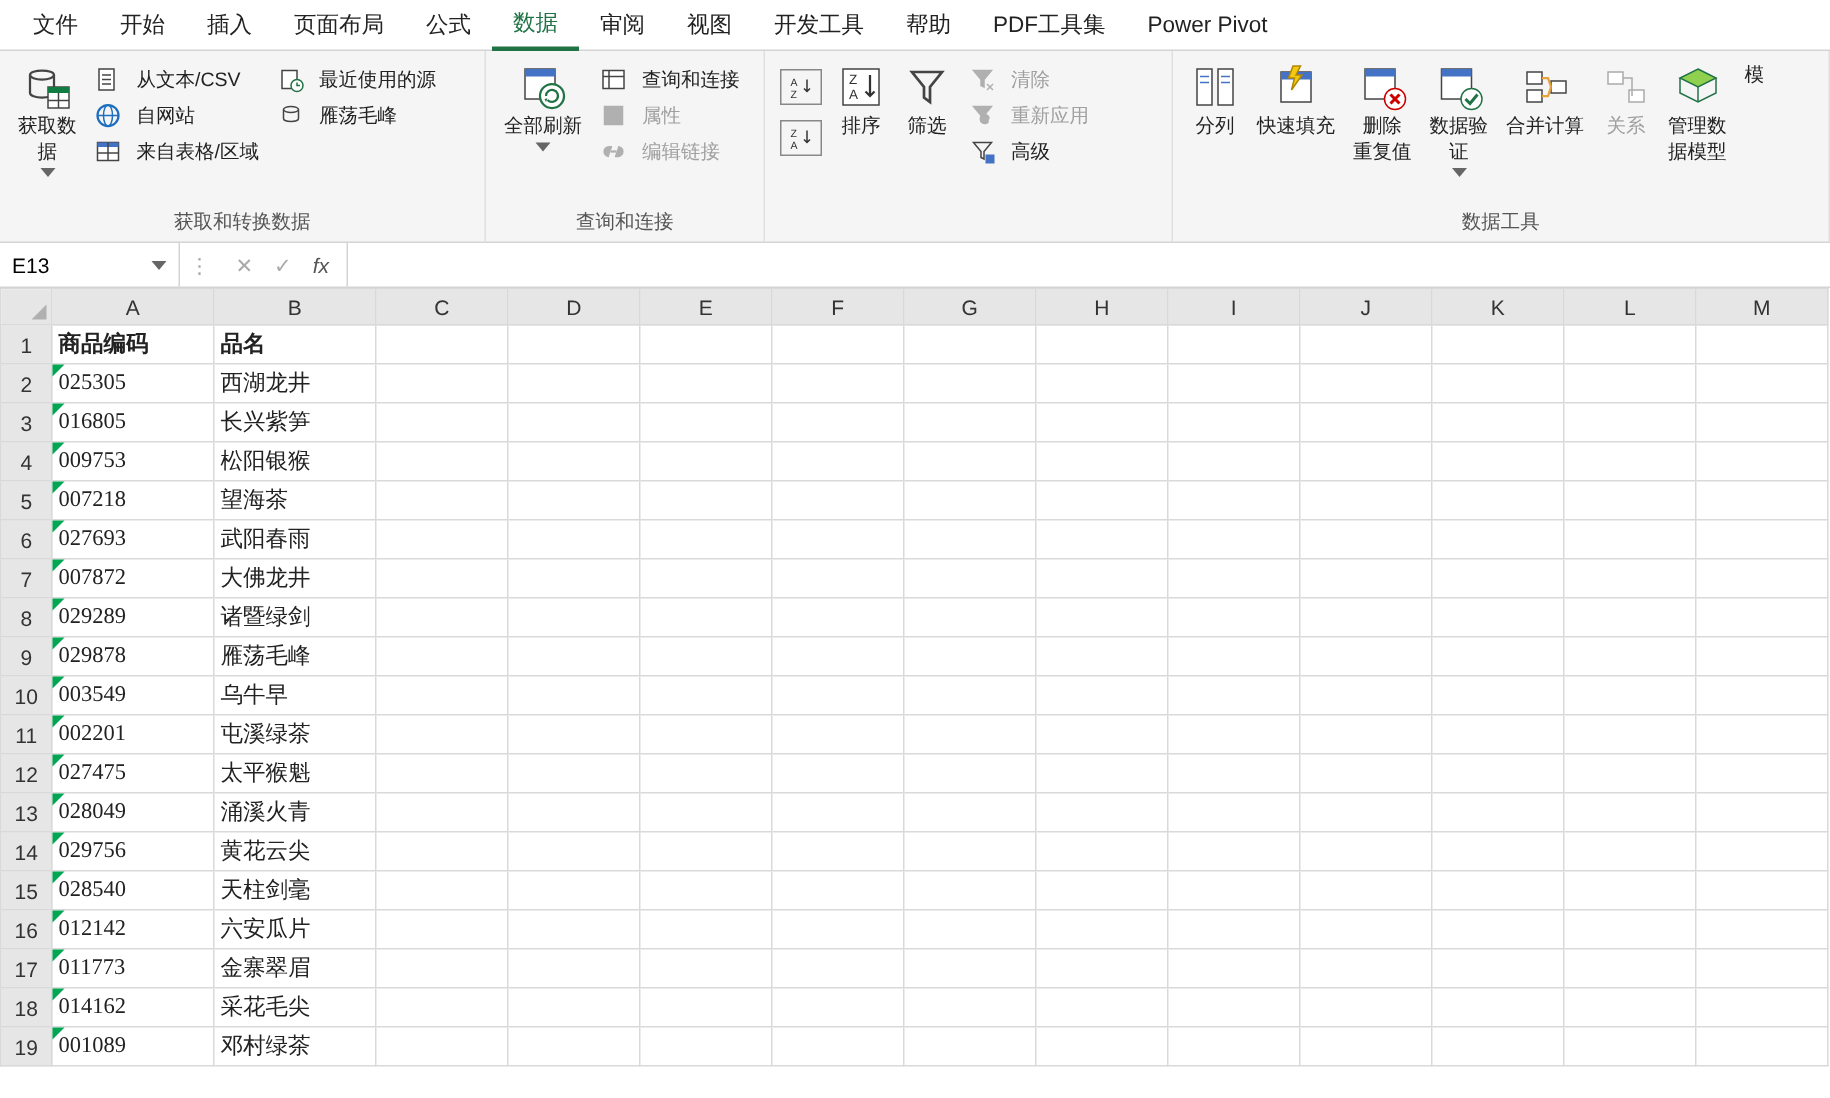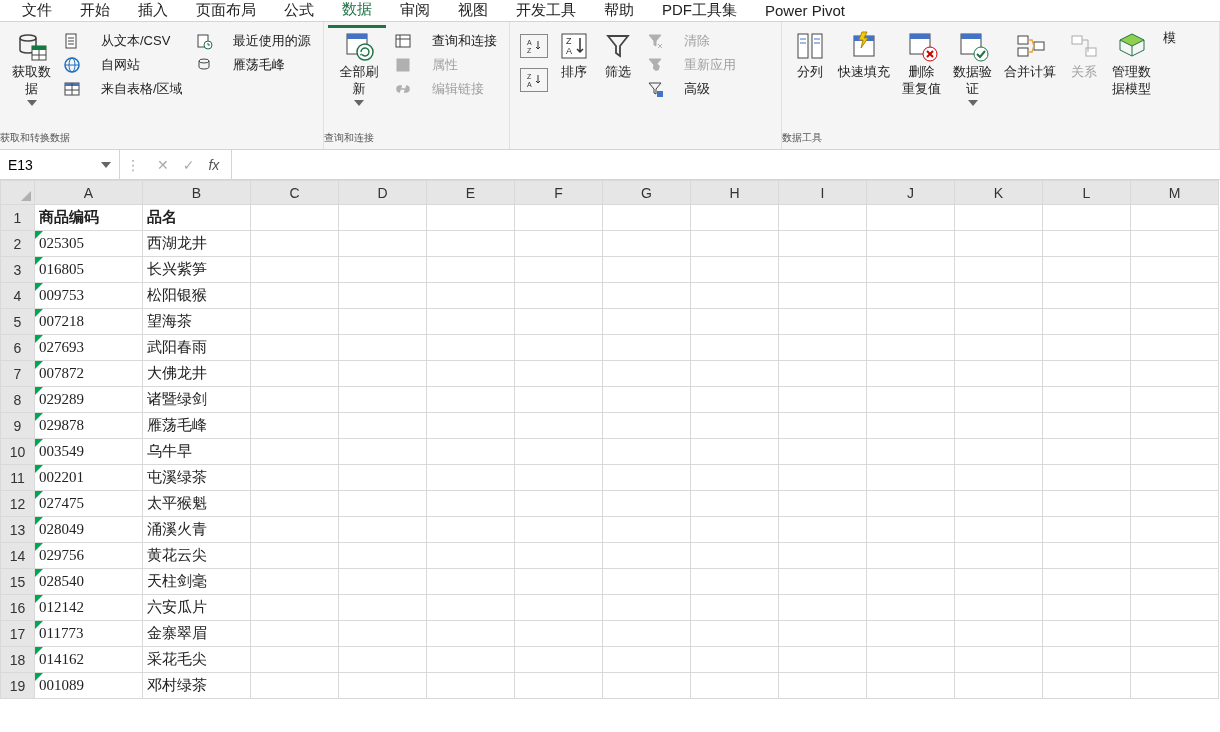--- a/index.html
+++ b/index.html
@@ -1,34 +1,34 @@
 <!DOCTYPE html>
 <html><head>
 <meta charset="utf-8">
 <style>
 * { margin: 0; padding: 0; box-sizing: border-box; font-family: "Microsoft YaHei", "SimSun", sans-serif; }
 body { background: #ffffff; font-size: 14px; color: #222; overflow: hidden; width: 1220px; height: 732px; }
 
 
-.menu-bar { display: flex; align-items: center; height: 22px; padding: 0 8px; border-bottom: 1px solid #d4d4d4; }
+.menu-bar { display: flex; align-items: center; height: 34px; padding: 0 8px; border-bottom: 1px solid #d4d4d4; }
 .menu-item { padding: 6px 14px; font-size: 15px; cursor: pointer; }
 .menu-item.active { border-bottom: 3px solid #217346; color: #217346; font-weight: 500; }
 
 
 .ribbon { display: flex; background: #f5f5f5; border-bottom: 1px solid #d4d4d4; height: 128px; }
 .ribbon-group { display: flex; flex-direction: column; padding: 4px 0 0 0; border-right: 1px solid #e0e0e0; }
 .ribbon-group-body { display: flex; flex: 1; align-items: flex-start; padding: 2px 6px; }
-.ribbon-group-label { font-size: 10px; color: #555; padding: 3px 0 4px; }
+.ribbon-group-label { text-align: center; font-size: 13px; color: #555; padding: 3px 0 4px; }
 
 .rbtn { display: flex; flex-direction: column; align-items: center; justify-content: flex-start; padding: 2px 6px; cursor: pointer; font-size: 13px; text-align: center; line-height: 1.3; min-width: 44px; }
 .rbtn .ico { width: 32px; height: 32px; margin-bottom: 2px; }
 .rbtn .lbl { white-space: pre-line; }
 
 .small-list { display: flex; flex-direction: column; gap: 2px; padding: 2px 4px; }
-.sbtn { display: flex; align-items: center; gap: 20px; font-size: 13px; padding: 2px 2px; cursor: pointer; white-space: nowrap; }
+.sbtn { display: flex; align-items: center; gap: 10px; font-size: 13px; padding: 2px 2px; cursor: pointer; white-space: nowrap; }
 .sbtn .sico { width: 18px; height: 18px; flex-shrink: 0; }
 .sbtn.disabled { color: #a0a0a0; }
 .sbtn.disabled svg * { stroke: #b0b0b0 !important; fill: #b0b0b0 !important; }
 
 
 .formula-row { display: flex; align-items: center; height: 30px; border-bottom: 1px solid #d4d4d4; }
 .name-box { width: 120px; border-right: 1px solid #d4d4d4; display: flex; align-items: center; padding: 0 8px; height: 100%; justify-content: space-between; }
 .name-box input { border: none; outline: none; width: 80px; font-size: 14px; }
 .fbtns { display: flex; align-items: center; gap: 14px; padding: 0 12px; color: #aaa; }
 .fbtn { cursor: pointer; }

